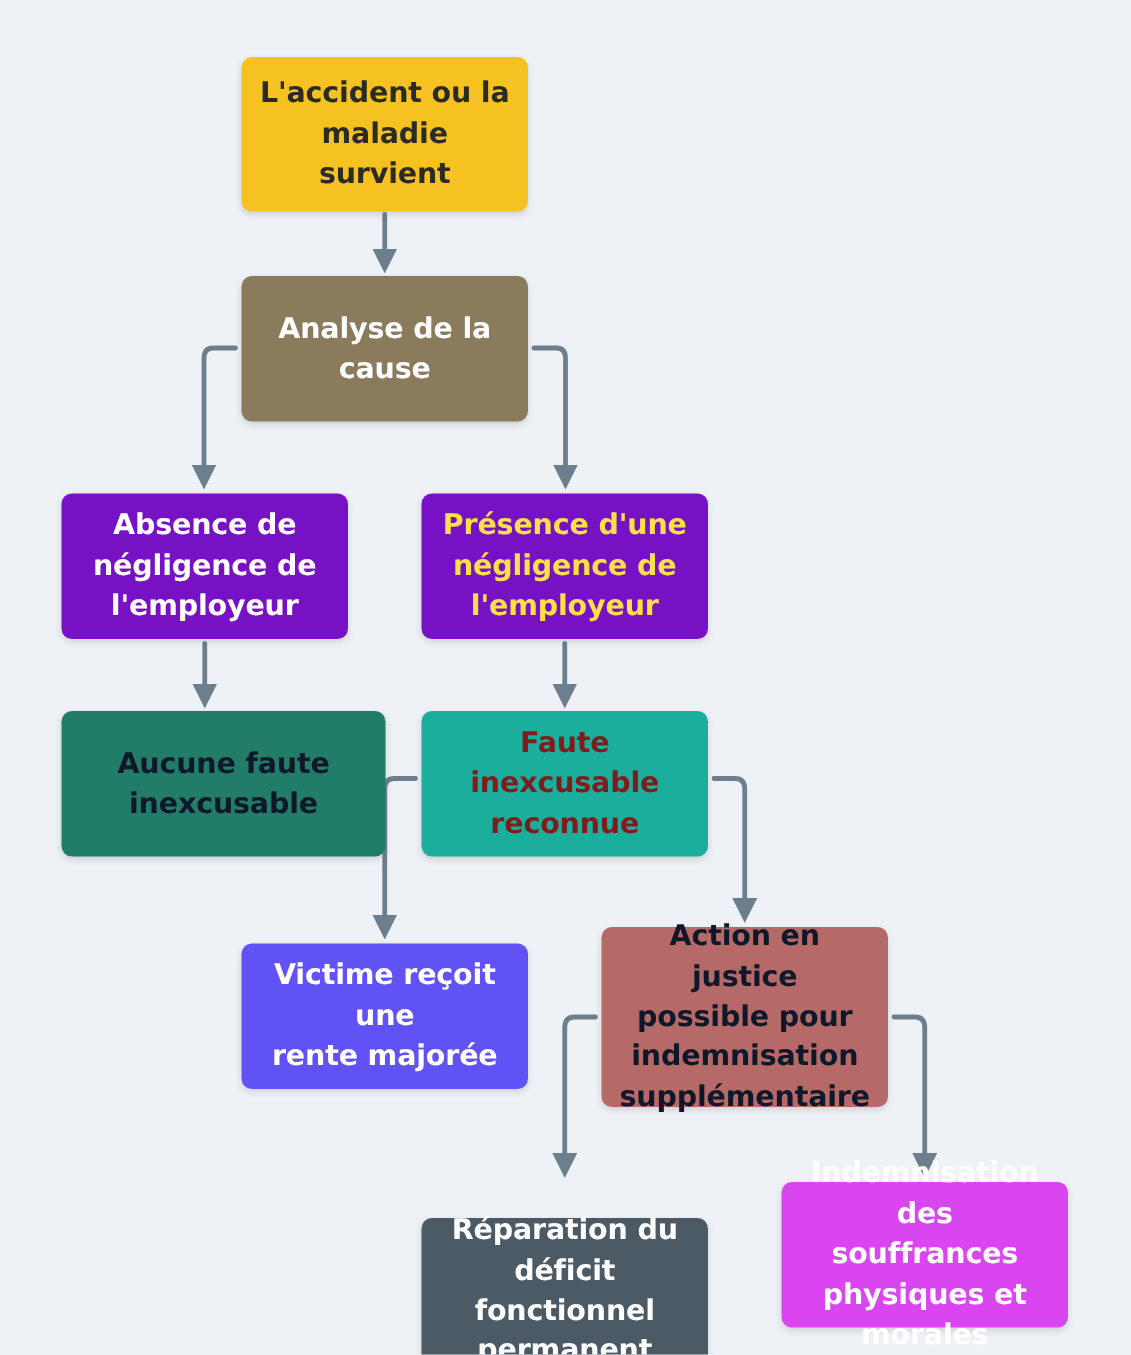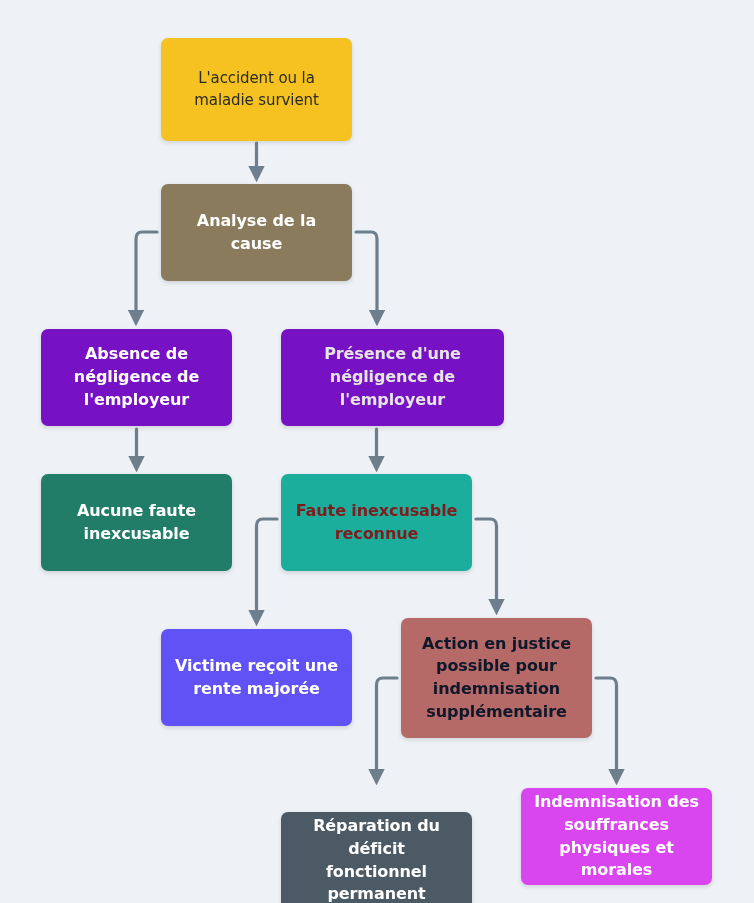--- a/index.html
+++ b/index.html
@@ -30,30 +30,30 @@
     position: absolute;
     box-sizing: border-box;
     display: flex;
     align-items: center;
     justify-content: center;
     text-align: center;
     border-radius: 7px;
     padding: 6px 10px;
     color: #ffffff;
     font-weight: bold;
-    font-size: 16px;
+    font-size: 19px;
     line-height: 1.42;
     letter-spacing: -0.1px;
     box-shadow: 0 2px 4px rgba(60,70,85,0.17);
     white-space: pre-line;
   }
   .node.light-text-dark {
     color: #2b2b22;
-    font-weight: normal;
-    font-size: 15px;
+    font-weight: bold;
+    font-size: 19px;
   }
 </style>
 </head>
 <body style="background: rgb(238, 241, 245);">
 
 <div id="canvas">
 
   <svg id="edges" viewBox="0 0 754 903" width="754" height="903" xmlns="http://www.w3.org/2000/svg">
     <defs>
       <marker id="arrow" viewBox="0 0 10 10" refX="6.2" refY="5" markerWidth="5.2" markerHeight="5.2" orient="auto-start-reverse">
@@ -81,24 +81,24 @@
       <path d="M 596 678 L 610 678 Q 616.5 678 616.5 685 L 616.5 779" marker-end="url(#arrow)"></path>
     </g>
   </svg>
 
   <div class="node light-text-dark" style="left: 161px; top: 38px; width: 191px; height: 103px; background: rgb(245, 194, 34); color: rgb(43, 43, 34);">L'accident ou la
 maladie survient</div>
   <div class="node" style="left: 161px; top: 184px; width: 191px; height: 97px; background: rgb(138, 123, 92); color: rgb(255, 255, 255);">Analyse de la cause</div>
   <div class="node" style="left: 41px; top: 329px; width: 191px; height: 97px; background: rgb(119, 18, 196); color: rgb(255, 255, 255);">Absence de
 négligence de
 l'employeur</div>
-  <div class="node" style="left: 281px; top: 329px; width: 223px; height: 97px; background: rgb(119, 18, 196); color: #e5e5e5;">Présence d'une
+  <div class="node" style="left: 281px; top: 329px; width: 191px; height: 97px; background: rgb(119, 18, 196); color: #fde047;">Présence d'une
 négligence de
 l'employeur</div>
-  <div class="node" style="left: 41px; top: 474px; width: 191px; height: 97px; background: rgb(33, 125, 104); color: #ffffff;">Aucune faute
+  <div class="node" style="left: 41px; top: 474px; width: 216px; height: 97px; background: rgb(33, 125, 104); color: #0f172a;">Aucune faute
 inexcusable</div>
   <div class="node" style="left: 281px; top: 474px; width: 191px; height: 97px; background: rgb(28, 174, 156); color: #7f1d1d;">Faute inexcusable
 reconnue</div>
   <div class="node" style="left: 161px; top: 629px; width: 191px; height: 97px; background: rgb(96, 82, 245); color: #ffffff;">Victime reçoit une
 rente majorée</div>
   <div class="node" style="left: 401px; top: 618px; width: 191px; height: 120px; background: rgb(181, 106, 104); color: #0f172a;">Action en justice
 possible pour
 indemnisation
 supplémentaire</div>
   <div class="node" style="left: 281px; top: 788px; width: 191px; height: 97px; background: rgb(75, 90, 100); color: rgb(255, 255, 255); margin-top: 24px;">Réparation du déficit

